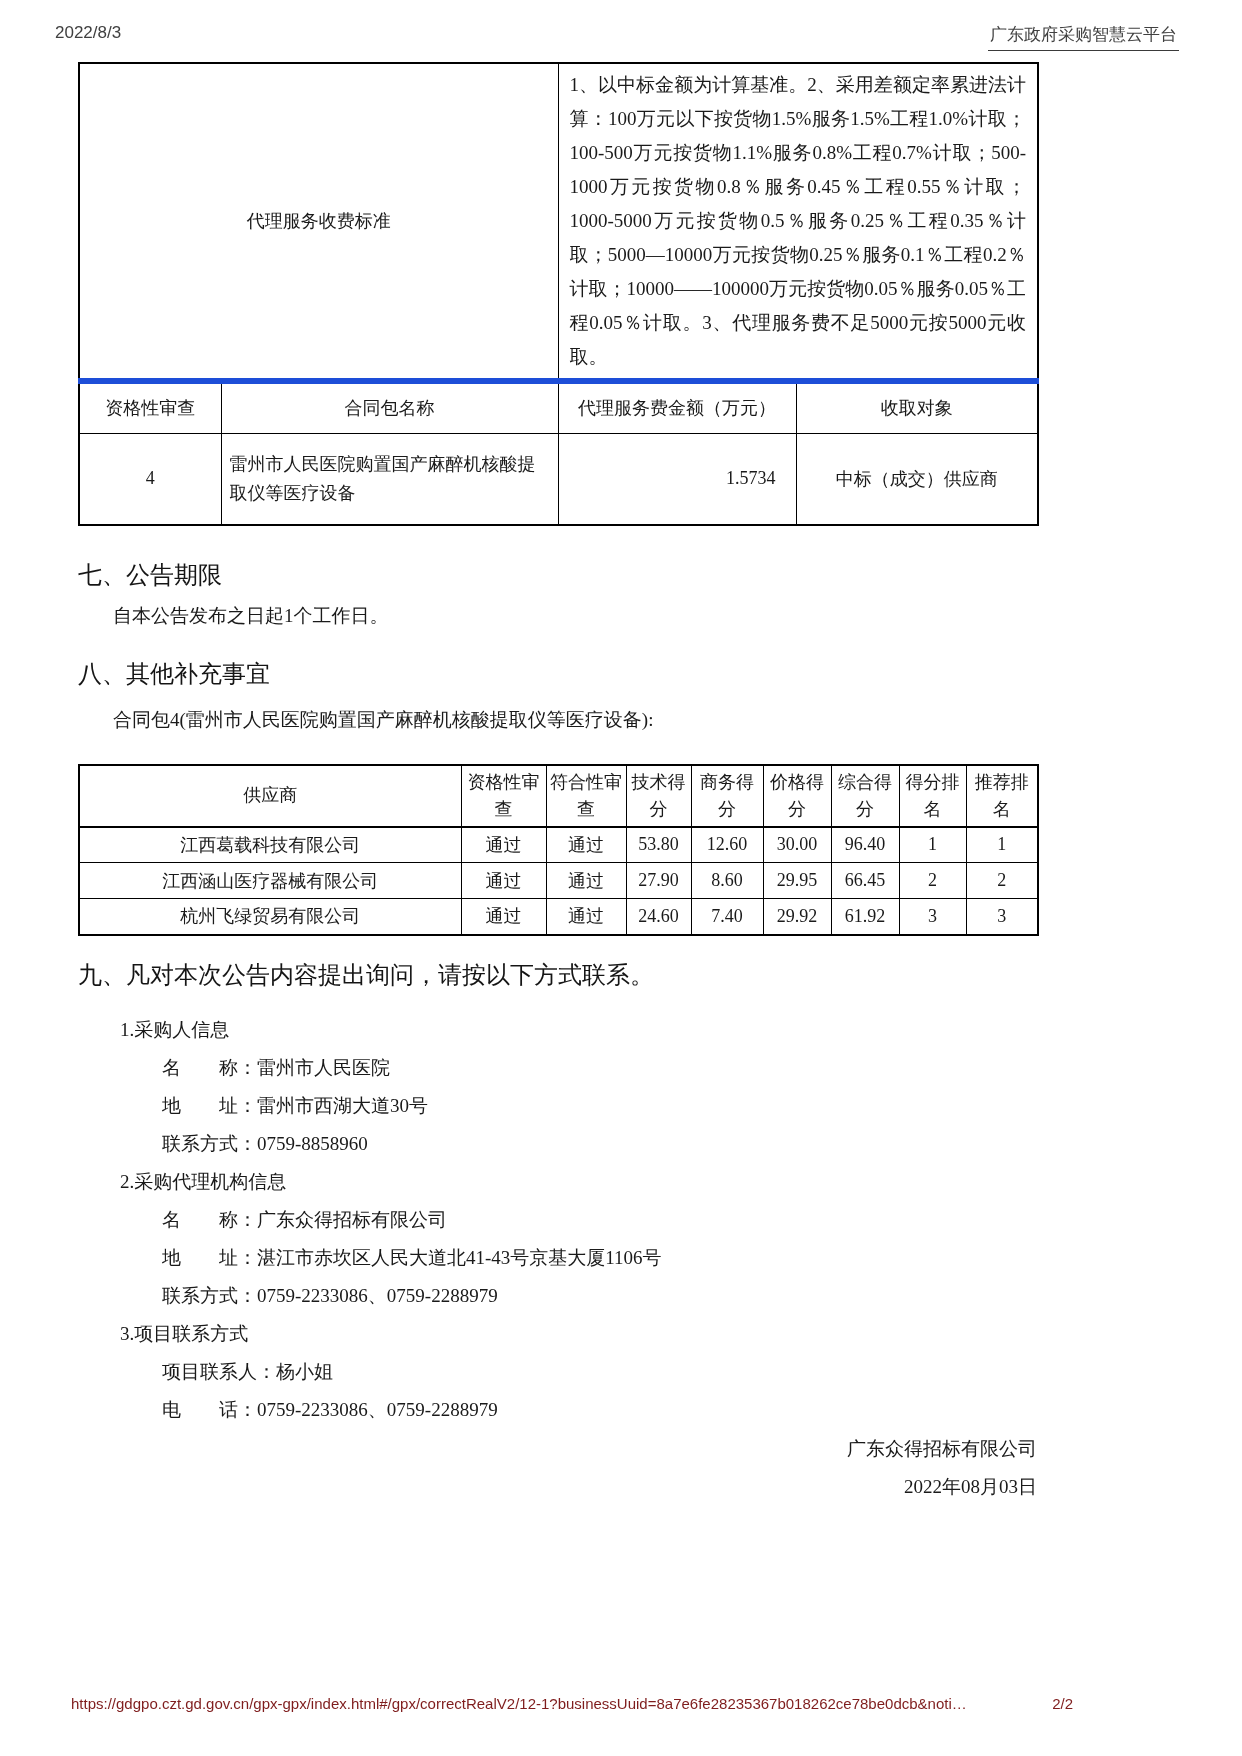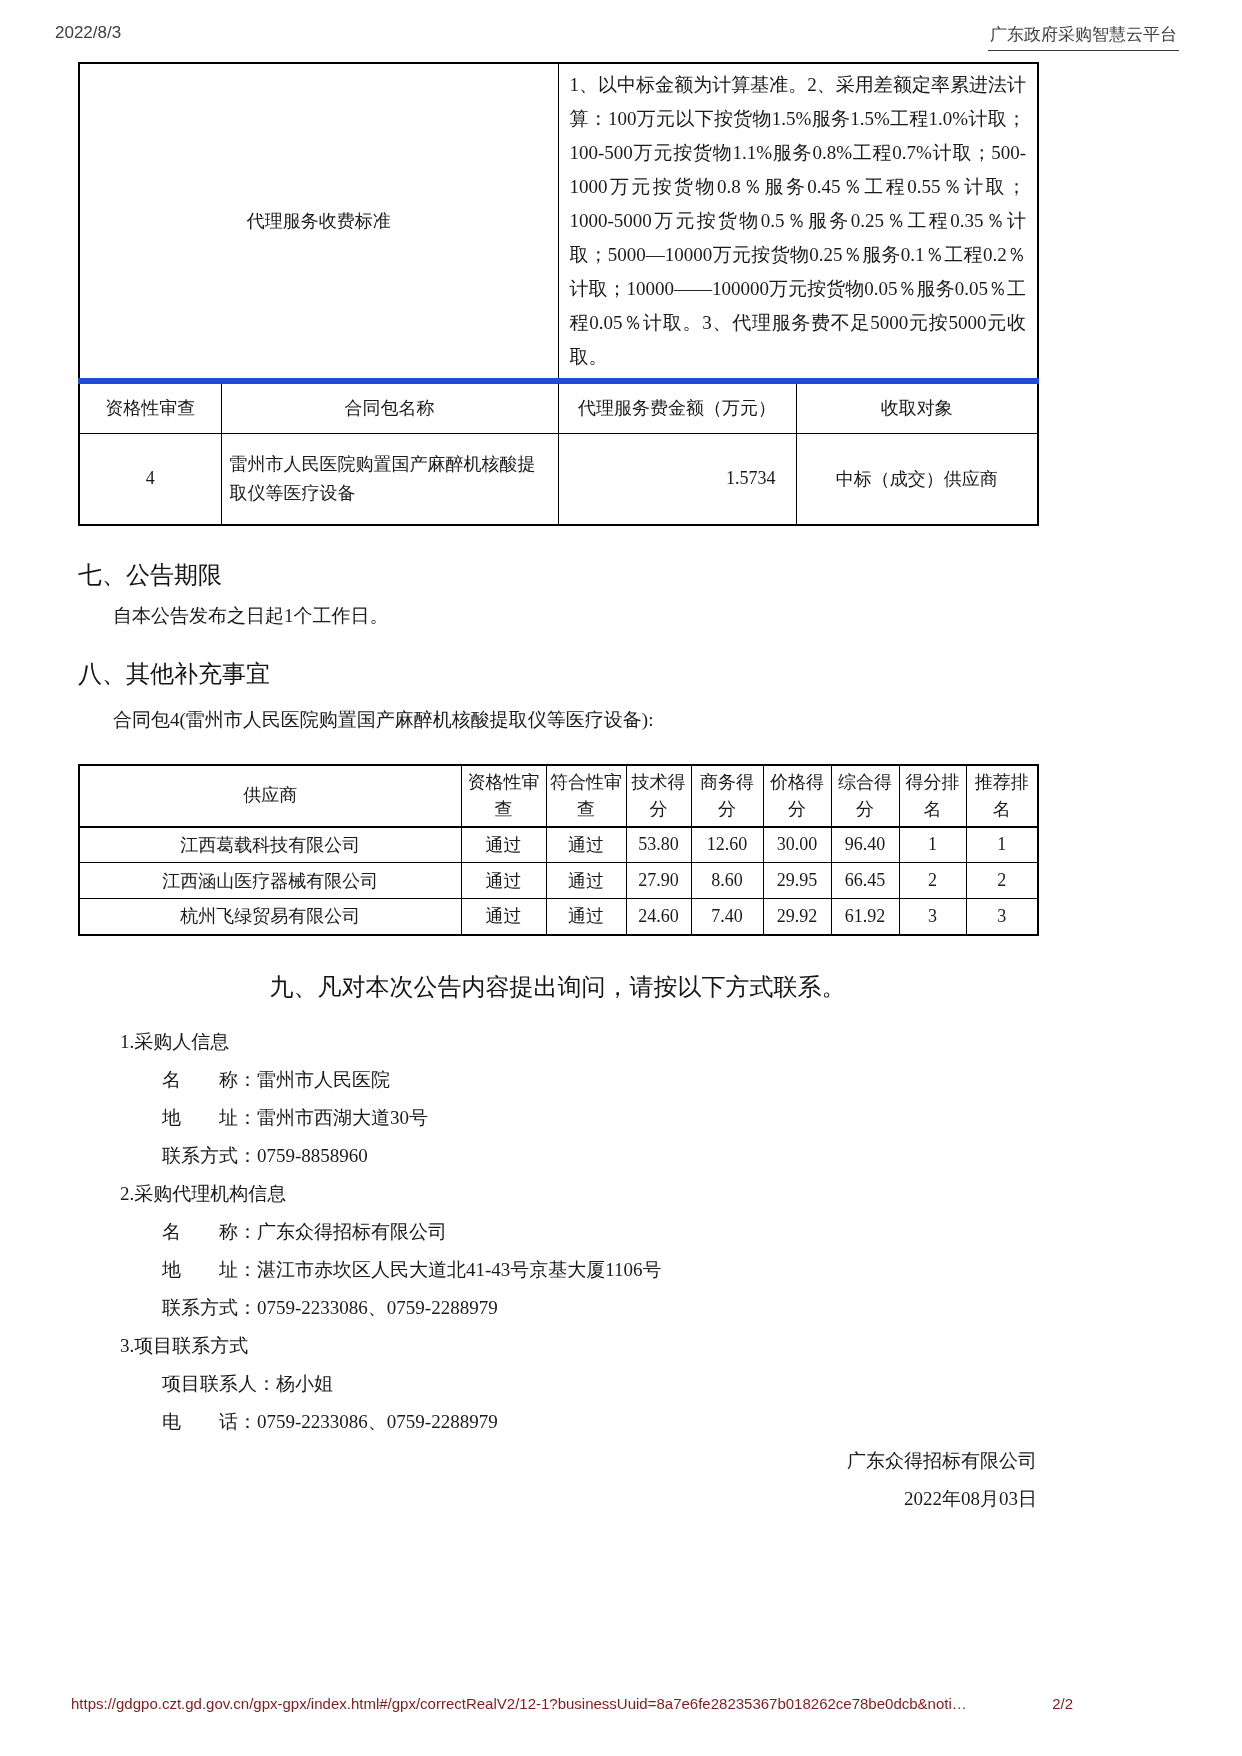--- a/index.html
+++ b/index.html
@@ -40,21 +40,21 @@
   .pkg-name { text-align:left; padding:16px 8px; line-height:29px; }
   .amount { text-align:right; padding-right:20px; }
   .recipient { text-align:center; }
 
   
   h2.sec { font-size:24px; font-weight:400; line-height:31px; color:#151515; }
   .sec7 { margin-top:34px; }
   .sec-body { margin-top:13px; padding-left:35px; line-height:24px; }
   .sec8 { margin-top:31px; }
   .sec8-body { margin-top:18px; padding-left:35px; line-height:24px; }
-  .sec9 { margin-top:36px;text-align:center; }
+  .sec9 { margin-top:24px; }
 
   
   .t2 { border:2px solid #000; margin-top:32px; font-size:18px; }
   .t2 .head td {
     height:62px; text-align:center; line-height:27px;
     padding:2px; word-break:break-all; border-bottom:2px solid #000;
   }
   .t2 .row td { height:36px; text-align:center; }
 
   

